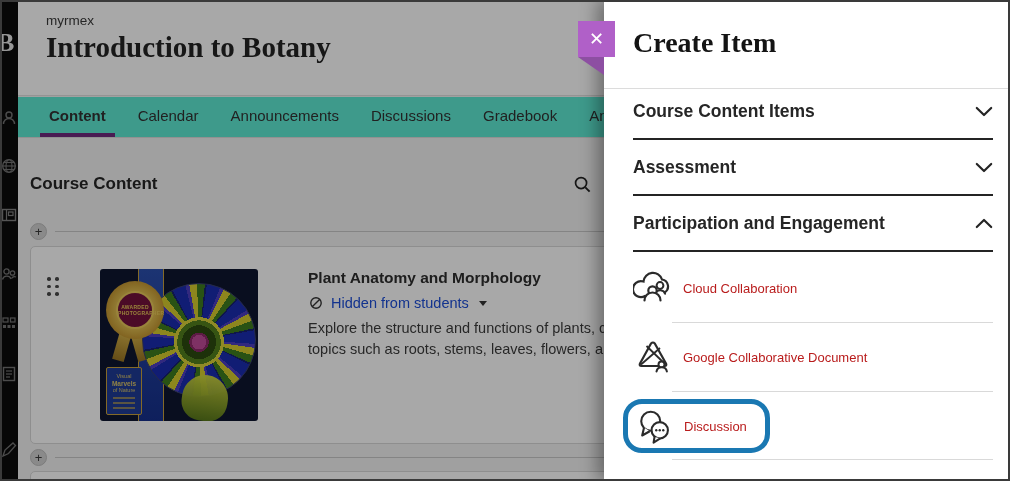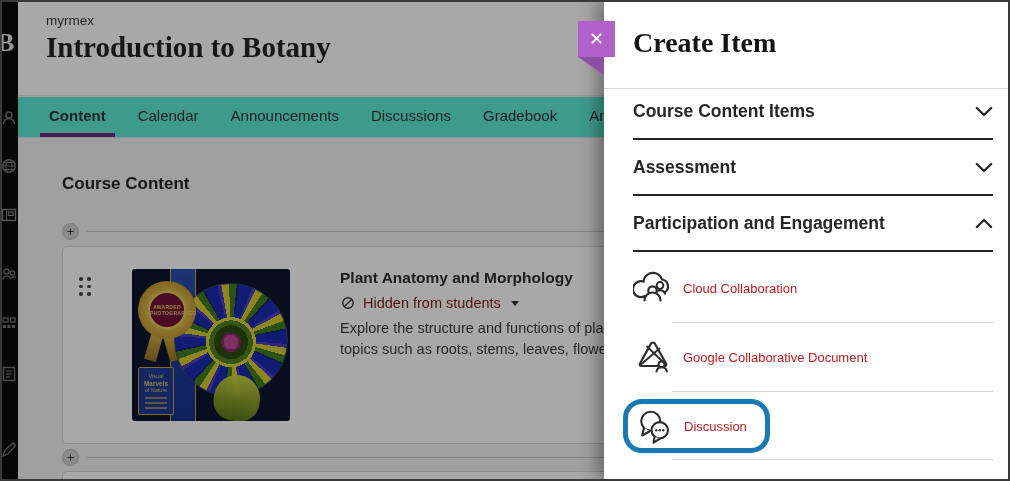--- a/index.html
+++ b/index.html
@@ -14,21 +14,21 @@
 
   
   .main { position:absolute; left:18px; top:0; right:0; bottom:0; background:#f3f3f3; }
   .page-header { position:absolute; left:0; right:0; top:0; height:96px; background:#fff; border-bottom:1px solid #e1e1e1; padding:13px 0 0 28px; }
   .org-name { font-size:13.5px; color:#3a3a3a; }
   .course-title { margin-top:3px; font-family:"Liberation Serif",serif; font-size:29px; font-weight:600; color:#242424; }
   .tabbar { position:absolute; left:0; right:0; top:97px; height:41px; background:#5eead4; border-bottom:1px solid #dcdcdc; display:flex; align-items:stretch; padding-left:22px; gap:14px; }
   .tab { display:flex; align-items:center; padding:0 9px; font-size:15px; color:#333; border-bottom:4px solid transparent; cursor:pointer; }
   .tab.active { font-weight:700; border-bottom-color:#702b7e; }
 
-  .content { position:absolute; left:0; right:0; top:139px; bottom:0; padding:35px 0 0 44px; background:#f3f3f3; }
+  .content { position:absolute; left:0; right:0; top:139px; bottom:0; padding:35px 0 0 12px; background:#f3f3f3; }
   .heading-row { display:flex; align-items:center; justify-content:space-between; width:562px; }
   .content-heading { font-size:17px; font-weight:700; color:#262626; }
 
   .plus-divider { display:flex; align-items:center; margin-top:29px; }
   .plus-divider .plus-btn { width:17px; height:17px; border-radius:50%; background:#d2d2d2; color:#3a3a3a; font-size:13px; line-height:15px; text-align:center; border:1px solid #bcbcbc; flex-shrink:0; cursor:pointer; }
   .plus-divider .rule { flex:1; height:1px; background:#c9c9c9; margin-left:8px; }
   .plus-divider.second { margin-top:5px; }
 
   .card { margin-top:6px; width:calc(100% - 18px); height:198px; background:#fff; border:1px solid #d8d8d8; border-radius:5px; display:flex; padding:22px 16px 16px 16px;gap:31px; }
   .drag-handle { width:12px; margin:8px 10px 0 0; display:grid; grid-template-columns:repeat(2,4px); gap:4px 4px; height:26px; align-content:start; cursor:grab; }
@@ -48,21 +48,21 @@
   .thumb .flower { position:absolute; left:42px; top:14px; width:114px; height:114px; border-radius:50%;
       background:
         radial-gradient(circle at 50% 52%, #c04b98 0 9%, #8e2a6a 9% 12%, #2c4b10 12% 21%, #53801d 21% 27%, #d9d23a 27% 31%, rgba(0,0,0,0) 31%),
         repeating-conic-gradient(from 8deg, #1b2cb0 0 14deg, #4d3fc0 14deg 18deg, #d6cc2e 18deg 26deg, #3f7d1f 26deg 34deg, #17246e 34deg 36deg);
       border:1px solid #39406e; }
   .thumb .leaf { position:absolute; left:82px; top:106px; width:46px; height:46px; background:linear-gradient(180deg,#cfd63c,#5c7d1a); border-radius:50% 50% 42% 42%; transform:rotate(8deg); opacity:.95; }
 
   .card-text { margin-left:19px; width:356px; }
   .card-title { font-size:15.5px; font-weight:700; color:#2e2e2e; cursor:pointer; }
   .vis-row { display:flex; align-items:center; margin-top:8px; gap:7px; cursor:pointer; }
-  .vis-row span { font-size:14.5px; color:#7f1d1d; }
+  .vis-row span { font-size:14.5px; color:#1d4ed8; }
   .caret-down { width:0; height:0; border-left:4px solid transparent; border-right:4px solid transparent; border-top:5px solid #333; margin-left:3px; }
   .card-desc { margin-top:7px; font-size:14.5px; line-height:21px; color:#3c3c3c; }
 
   .next-card { margin-top:5px; width:calc(100% - 18px); height:20px; background:#fff; border:1px solid #d8d8d8; border-radius:5px 5px 0 0; }
 
   
   .overlay { position:absolute; inset:0; background:rgba(0,0,0,.34); z-index:5; cursor:pointer; }
 
   
   .panel { position:absolute; left:604px; top:0; bottom:0; width:406px; background:#fff; z-index:10; box-shadow:-7px 0 16px rgba(0,0,0,.35); padding:0 17px 0 29px; }

